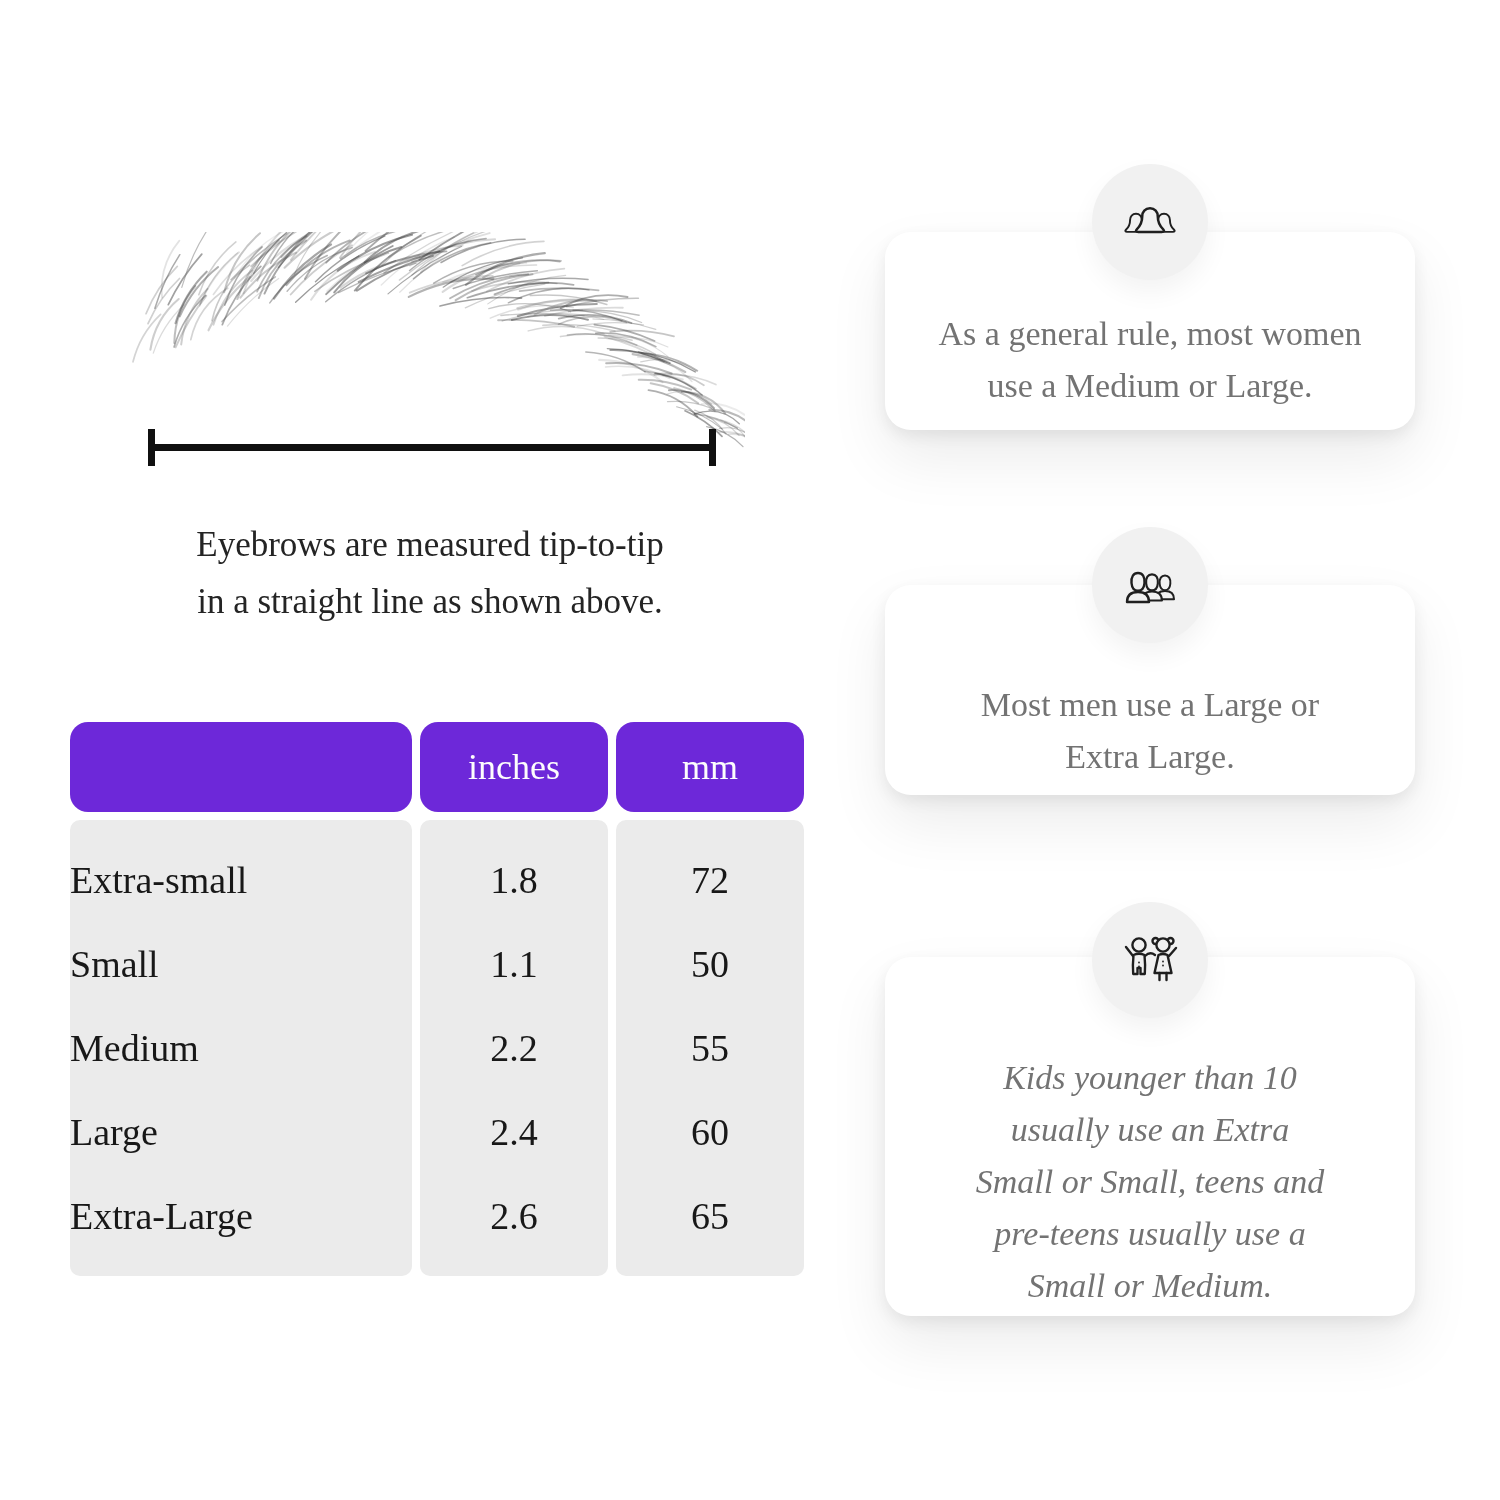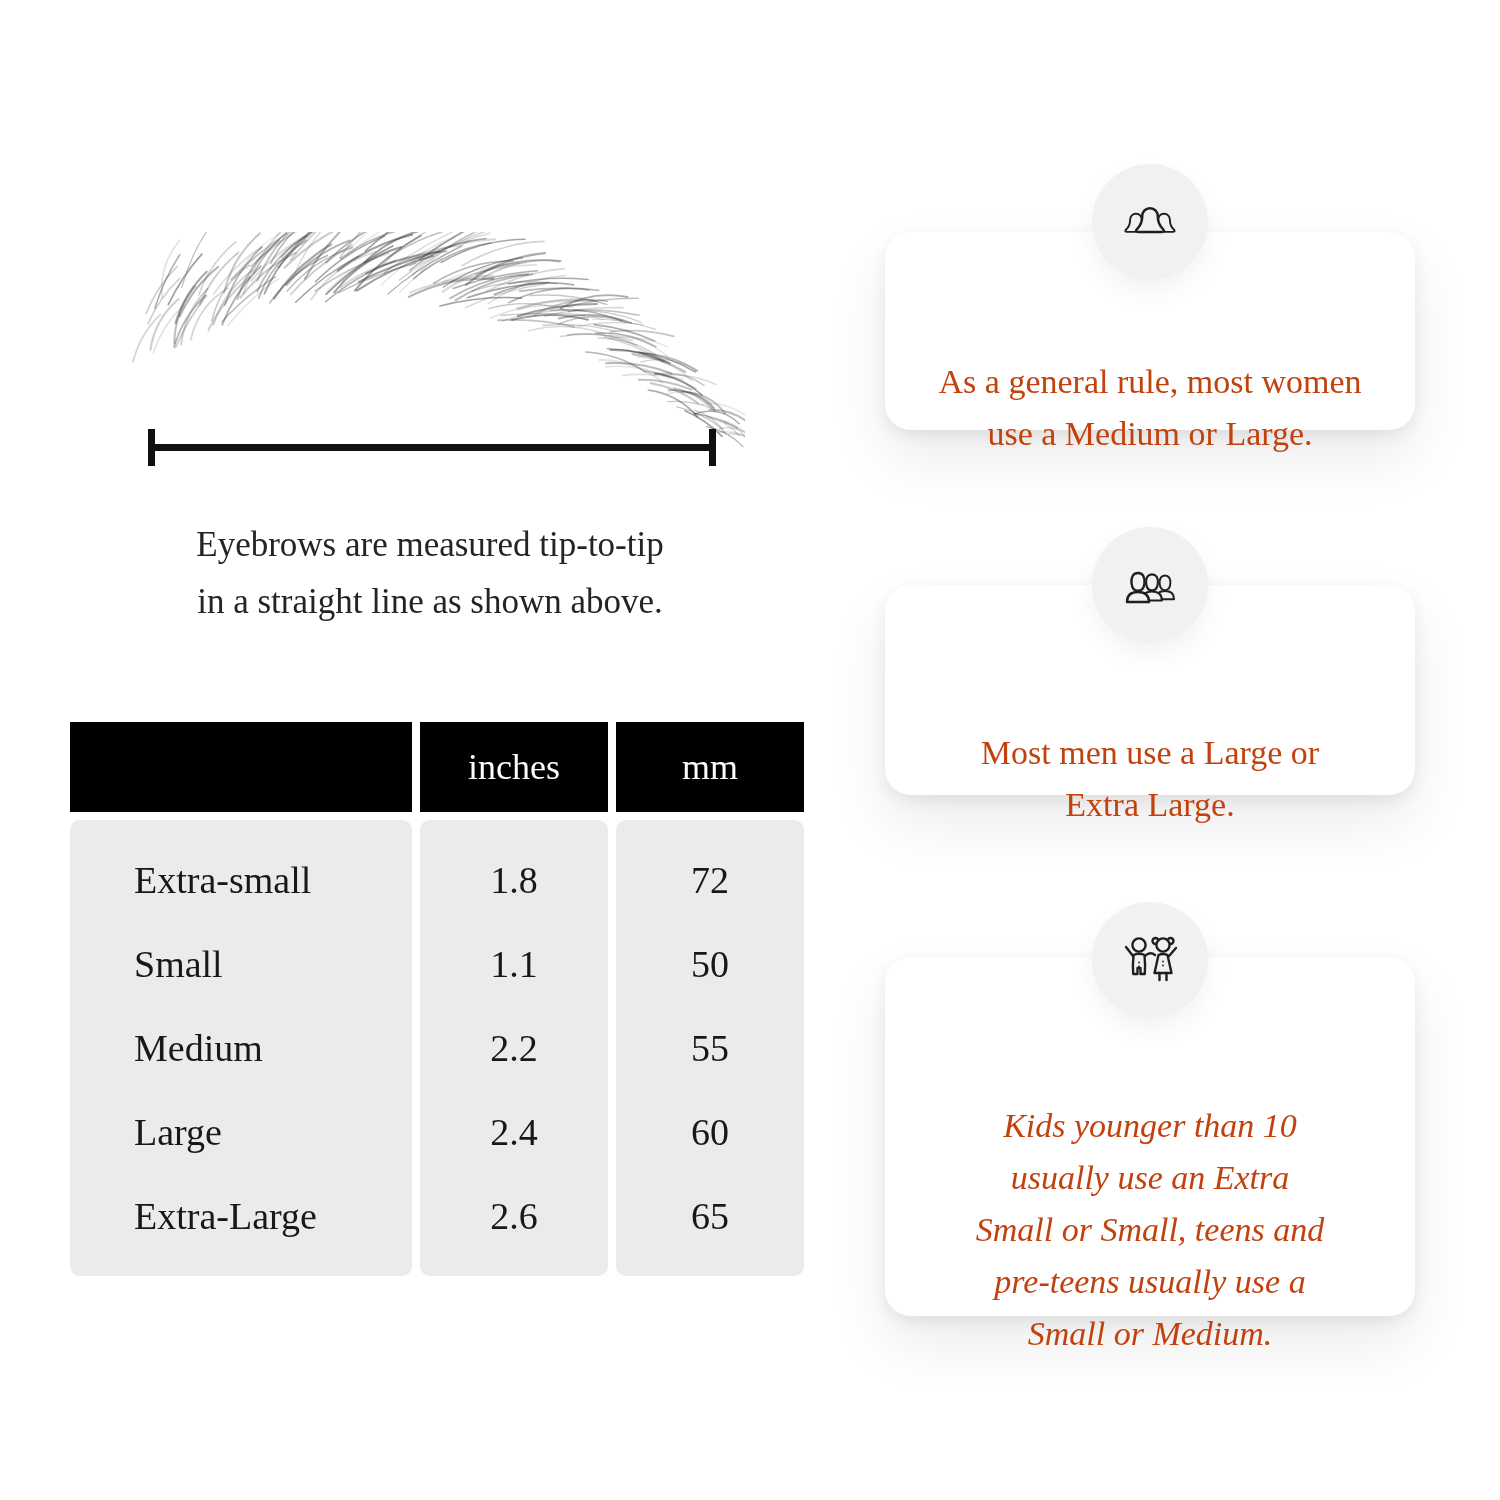--- a/index.html
+++ b/index.html
@@ -22,37 +22,37 @@
   .figure-caption{
     position:absolute;left:118px;top:516px;width:624px;
     font-size:35px;line-height:57px;text-align:center;color:#242424;
     white-space:pre-line;
   }
 
   
   .size-table{position:absolute;left:70px;top:722px;width:734px;}
   .tbl-grid{display:grid;grid-template-columns:342px 188px 188px;column-gap:8px;}
   .th{
-    height:90px;background:#000000;border-radius:0;color:#fdfdfd;
+    height:90px;background:#6d28d9;border-radius:18px;color:#fdfdfd;
     display:flex;align-items:center;justify-content:center;font-size:36px;
   }
   .tbl-body{margin-top:8px;}
   .col-block{background:#ebebeb;border-radius:10px;padding:18px 0;}
   .cell{height:84px;display:flex;align-items:center;font-size:38px;color:#181818;}
-  .cell.lbl{padding-left:64px;justify-content:flex-start;}
+  .cell.lbl{justify-content:flex-start;}
   .cell.val{justify-content:center;}
 
   
   .card{
     position:absolute;left:885px;width:530px;background:#ffffff;border-radius:26px;
     box-shadow:0 6px 16px rgba(0,0,0,0.07),0 28px 60px rgba(0,0,0,0.08);
   }
   .card-text{
     position:absolute;left:0;right:0;text-align:center;font-size:34px;line-height:52px;
-    color:#c2410c;white-space:pre-line;margin-top:48px;
+    color:#737373;white-space:pre-line;
   }
   .icon-circle{
     position:absolute;left:1092px;width:116px;height:116px;border-radius:50%;
     background:#f1f1f1;display:flex;align-items:center;justify-content:center;
     box-shadow:0 12px 26px rgba(0,0,0,0.05);z-index:3;
   }
   .icon-circle svg{display:block;}
   .ic-stroke{fill:#f1f1f1;stroke:#1f1f1f;stroke-width:2.4;stroke-linecap:round;stroke-linejoin:round;}
   .ic-open{fill:none;stroke:#1f1f1f;stroke-width:2.4;stroke-linecap:round;stroke-linejoin:round;}
   .ic-dot{fill:#1f1f1f;stroke:none;}

